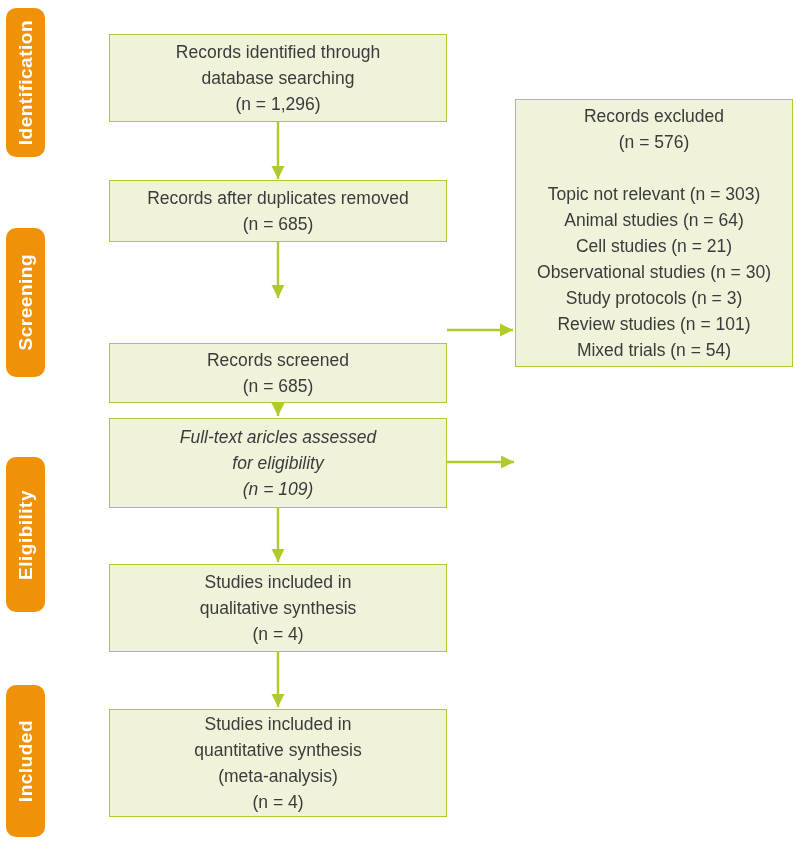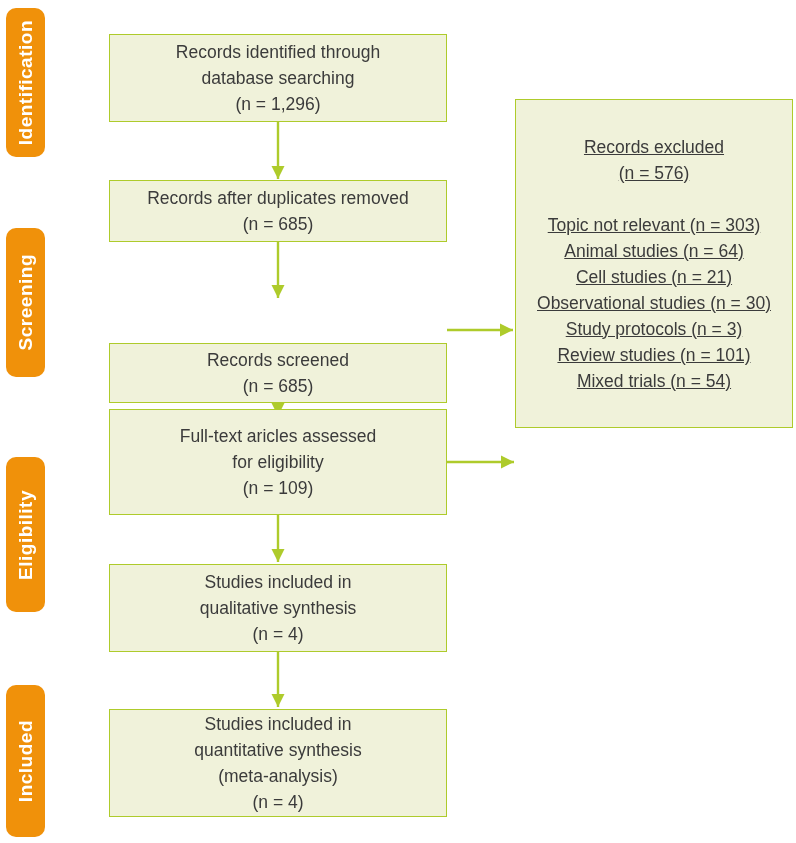--- a/index.html
+++ b/index.html
@@ -54,24 +54,24 @@
     display: flex;
     align-items: center;
     justify-content: center;
     padding: 2px 4px;
   }
   .main-col { left: 109px; width: 338px; }
   .side-col { left: 515px; width: 278px; }
   .box-1 { top: 34px;  height: 88px;  }
   .box-2 { top: 180px; height: 62px;  }
   .box-3 { top: 300px; height: 60px; margin-top: 43px;  }
-  .box-4 { top: 409px; height: 106px;  }
+  .box-4 { top: 418px; height: 90px; font-style: italic;  }
   .box-5 { top: 564px; height: 88px;  }
   .box-6 { top: 709px; height: 108px; }
-  .excl-1 { top: 99px;  height: 329px; text-decoration: underline; }
+  .excl-1 { top: 99px;  height: 268px; }
   .excl-2 { top: 418px; height: 222px; }
 
   
   .arrows {
     position: absolute;
     top: 0; left: 0;
     width: 796px;
     height: 843px;
     pointer-events: none;
   }

